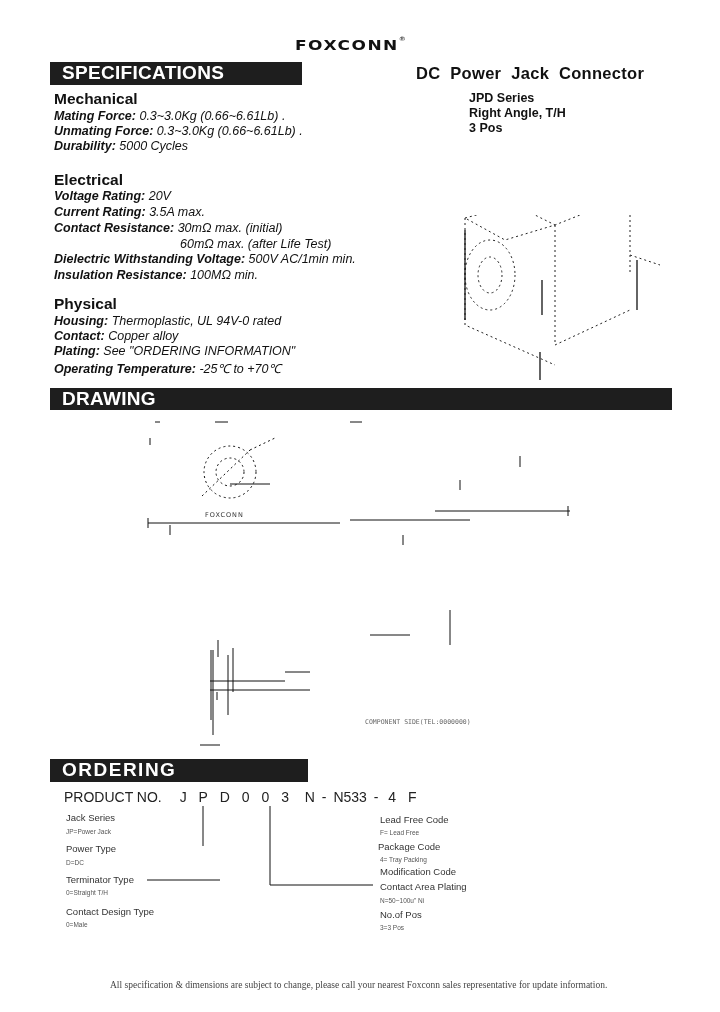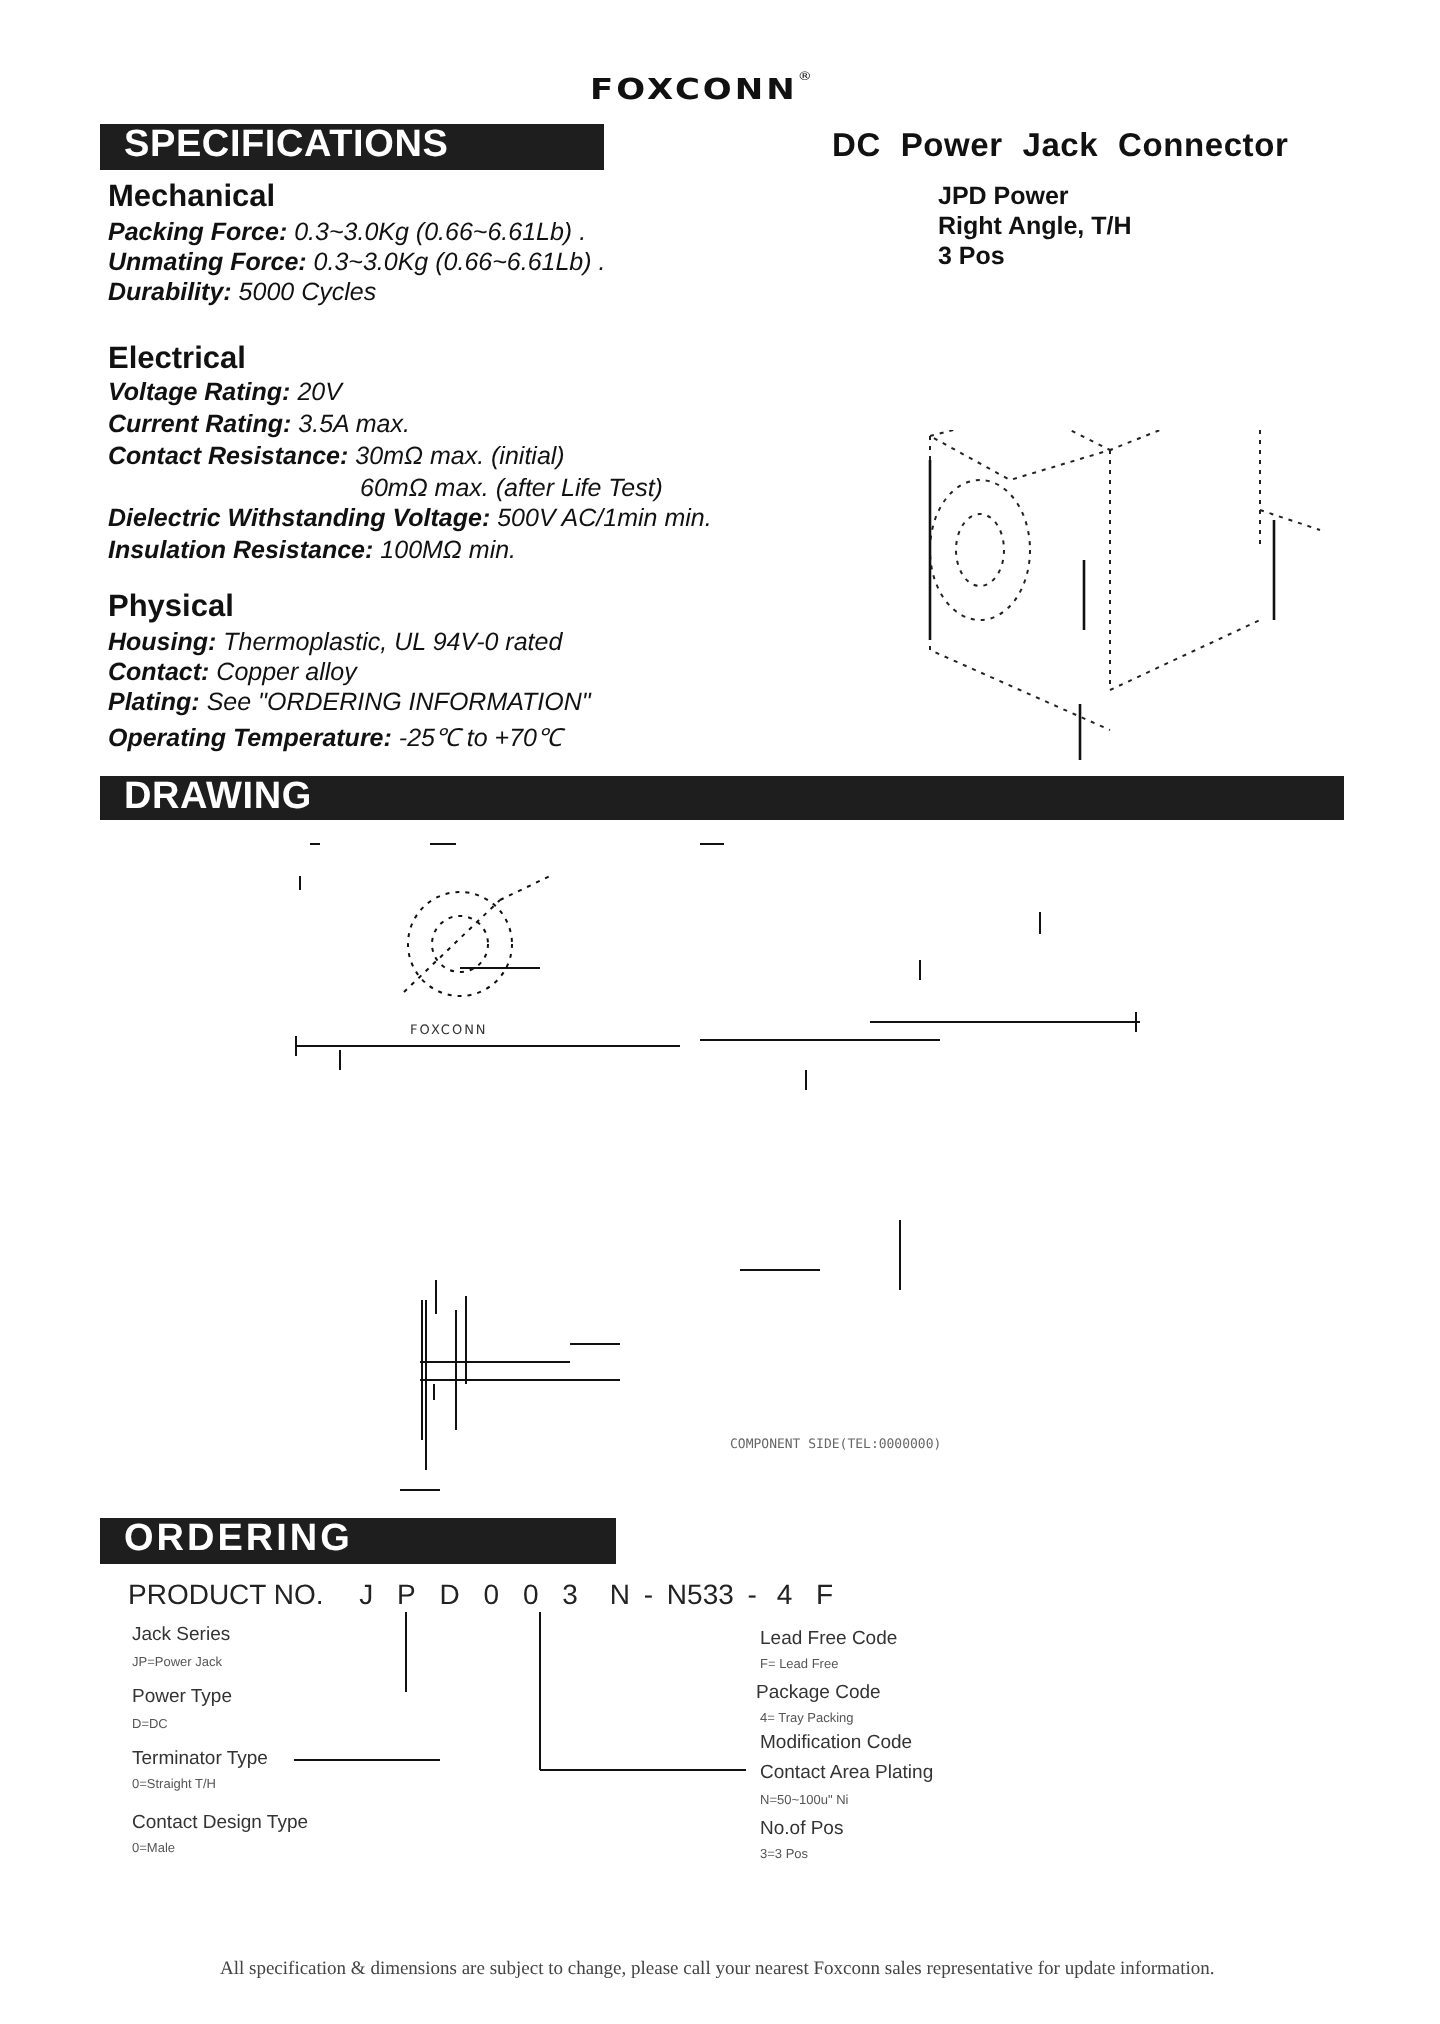--- a/index.html
+++ b/index.html
@@ -26,26 +26,26 @@
   .footer { left: 110px; top: 980px; font-size: 9.5px; color: #444; white-space: nowrap; font-family: "Liberation Serif", serif; }
   svg { position: absolute; }
 </style>
 </head>
 <body>
 
 <div class="abs logo"><span>FOXCONN</span><sup>®</sup></div>
 
 <div class="abs bar bar-spec">SPECIFICATIONS</div>
 <div class="abs title">DC Power Jack Connector</div>
-<div class="abs subt" style="top:91px">JPD Power</div>
+<div class="abs subt" style="top:91px">JPD Series</div>
 <div class="abs subt" style="top:106px">Right Angle, T/H</div>
 <div class="abs subt" style="top:121px">3 Pos</div>
 
 <div class="abs sec-h" style="top:90px">Mechanical</div>
-<div class="abs line" style="top:109px"><b>Packing Force:</b><span> 0.3~3.0Kg (0.66~6.61Lb) .</span></div>
+<div class="abs line" style="top:109px"><b>Mating Force:</b><span> 0.3~3.0Kg (0.66~6.61Lb) .</span></div>
 <div class="abs line" style="top:124px"><b>Unmating Force:</b><span> 0.3~3.0Kg (0.66~6.61Lb) .</span></div>
 <div class="abs line" style="top:139px"><b>Durability:</b><span> 5000 Cycles</span></div>
 
 <div class="abs sec-h" style="top:171px">Electrical</div>
 <div class="abs line" style="top:189px"><b>Voltage Rating:</b><span> 20V</span></div>
 <div class="abs line" style="top:205px"><b>Current Rating:</b><span> 3.5A max.</span></div>
 <div class="abs line" style="top:221px"><b>Contact Resistance:</b><span> 30mΩ max. (initial)</span></div>
 <div class="abs line" style="top:237px; left:180px"><span>60mΩ max. (after Life Test)</span></div>
 <div class="abs line" style="top:252px"><b>Dielectric Withstanding Voltage:</b><span> 500V AC/1min min.</span></div>
 <div class="abs line" style="top:268px"><b>Insulation Resistance:</b><span> 100MΩ min.</span></div>

